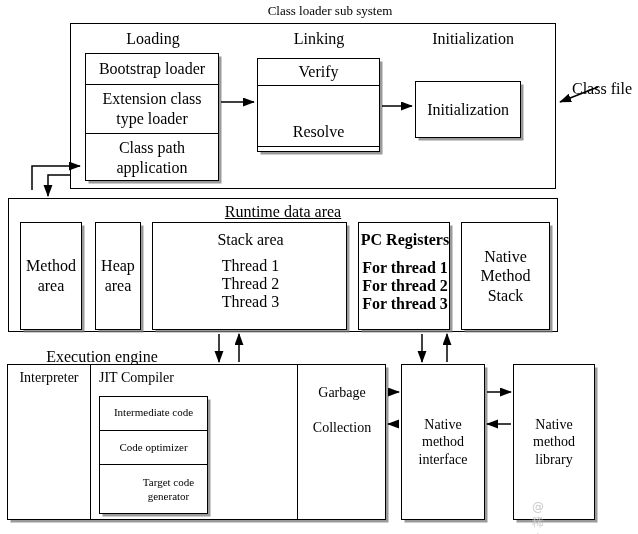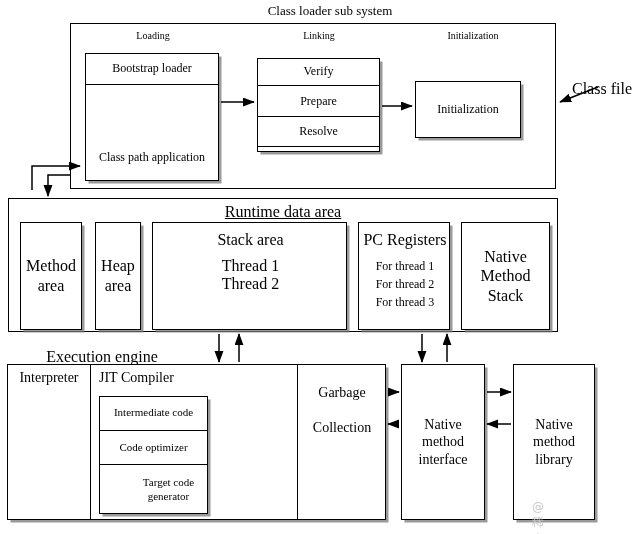--- a/index.html
+++ b/index.html
@@ -8,70 +8,71 @@
   #stage{position:absolute;left:0;top:0;width:522px;height:534px;}
 
   .box{position:absolute;box-sizing:border-box;border:1.4px solid #000;background:#fff;}
   .shadow{box-shadow:3px 3px 0 -0.5px rgba(120,120,120,.75);}
   .lbl{position:absolute;box-sizing:border-box;display:flex;align-items:center;
        justify-content:center;text-align:center;line-height:1.22;white-space:pre-line;}
   .ctr{position:absolute;box-sizing:border-box;text-align:center;}
 
   
   .t-title{font-size:13px;}
-  .t-head{font-size:10px;}
-  .t-sub{font-size:12px;text-align:center;}
+  .t-head{font-size:16px;}
+  .t-sub{font-size:16px;text-align:center;}
   .t-mid{font-size:16px;}
   .t-big{font-size:14px;}
   .t-small{font-size:11px;}
 
   svg.conn{position:absolute;left:0;top:0;width:638px;height:534px;overflow:visible;}
   .wm{position:absolute;font-family:"DejaVu Sans",sans-serif;font-size:12px;
       color:#c9c9c9;letter-spacing:1px;}
 </style>
 </head>
 <body>
 
 <div id="stage">
 
   <div class="ctr t-title" style="left:180px;top:3px;width:300px;">Class loader sub system</div>
 
   <div class="box" style="left:70px;top:23px;width:486px;height:166px;"></div>
 
   <div class="ctr t-head" style="left:86px;top:30px;width:134px;">Loading</div>
   <div class="box shadow" style="left:85px;top:53px;width:134px;height:128px;"></div>
   <div class="lbl t-sub" style="left:85px;top:53px;width:134px;height:32px;border-bottom:1.4px solid #000;">Bootstrap loader</div>
+  <div class="lbl t-sub" style="left:85px;top:85px;width:134px;height:49px;border-bottom:1.4px solid #000;padding:0 7px;">Extension class type loader</div>
   <div class="lbl t-sub" style="left:85px;top:134px;width:134px;height:47px;padding:0 12px;">Class path application</div>
 
   <div class="ctr t-head" style="left:257px;top:30px;width:124px;">Linking</div>
   <div class="box shadow" style="left:257px;top:58px;width:123px;height:94px;"></div>
   <div class="lbl t-sub" style="left:257px;top:58px;width:123px;height:28px;border-bottom:1.4px solid #000;">Verify</div>
-  <div class="lbl t-sub" style="left:257px;top:86px;width:123px;height:31px;border-bottom:1.4px solid #000;">Prepare</div>
   <div class="lbl t-sub" style="left:257px;top:117px;width:123px;height:30px;border-bottom:1.4px solid #000;">Resolve</div>
 
   <div class="ctr t-head" style="left:408px;top:30px;width:130px;">Initialization</div>
   <div class="box shadow lbl t-sub" style="left:415px;top:81px;width:106px;height:57px;">Initialization</div>
 
   <div class="ctr t-mid" style="left:566px;top:80px;width:72px;">Class file</div>
 
   <div class="box" style="left:8px;top:198px;width:550px;height:134px;"></div>
   <div class="ctr t-mid" style="left:158px;top:203px;width:250px;text-decoration:underline;">Runtime data area</div>
 
   <div class="box shadow lbl t-mid" style="left:20px;top:222px;width:62px;height:108px;">Method
 area</div>
   <div class="box shadow lbl t-mid" style="left:95px;top:222px;width:46px;height:108px;">Heap
 area</div>
 
   <div class="box shadow" style="left:152px;top:222px;width:195px;height:108px;">
     <div class="ctr t-mid" style="left:0;top:8px;width:195px;">Stack area</div>
     <div class="ctr t-mid" style="left:0;top:34px;width:195px;">Thread 1</div>
     <div class="ctr t-mid" style="left:0;top:52px;width:195px;">Thread 2</div>
+    <div class="ctr t-mid" style="left:0;top:70px;width:195px;">Thread 3</div>
   </div>
 
-  <div class="box shadow" style="left:358px;top:222px;width:92px;height:108px;">
+  <div class="box shadow" style="left:358px;top:222px;width:92px;height:108px;font-weight:bold;">
     <div class="ctr t-mid" style="left:0;top:8px;width:92px;">PC Registers</div>
     <div class="ctr t-sub" style="left:0;top:36px;width:92px;">For thread 1</div>
     <div class="ctr t-sub" style="left:0;top:54px;width:92px;">For thread 2</div>
     <div class="ctr t-sub" style="left:0;top:72px;width:92px;">For thread 3</div>
   </div>
 
   <div class="box shadow lbl t-mid" style="left:461px;top:222px;width:89px;height:108px;">Native
 Method
 Stack</div>
 

